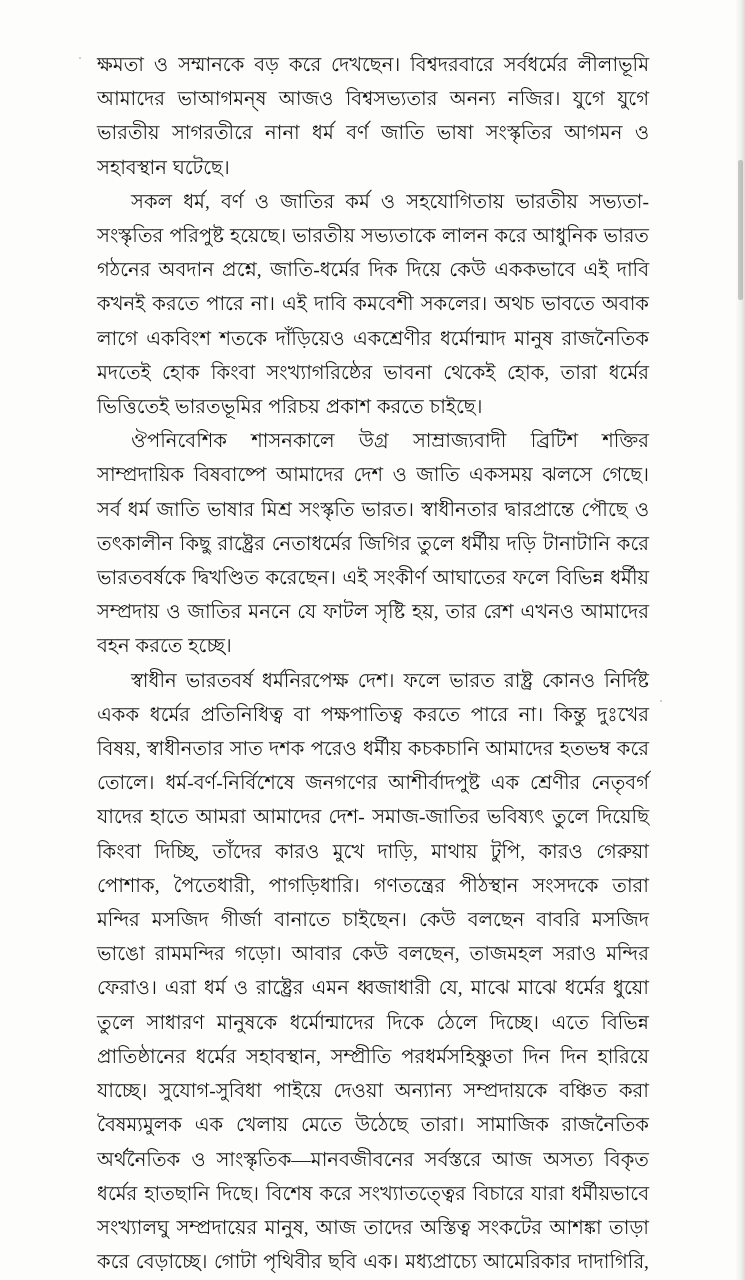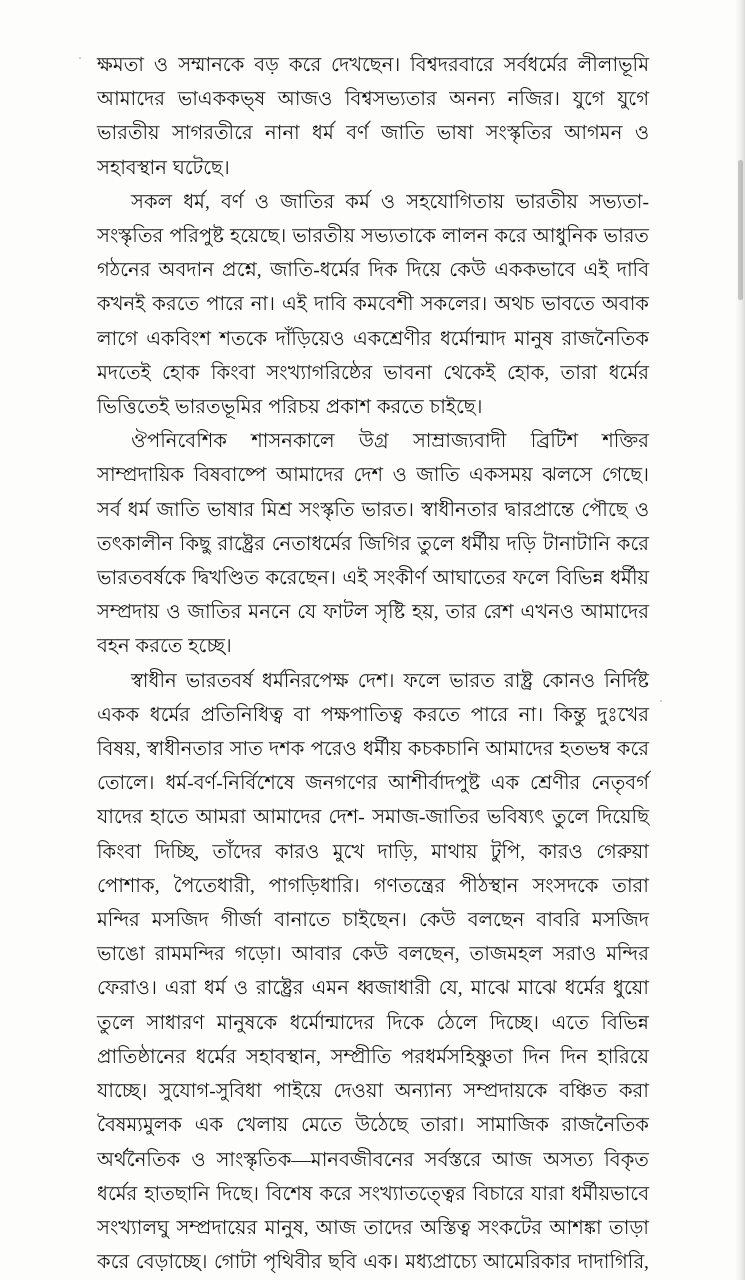--- a/index.html
+++ b/index.html
@@ -67,21 +67,21 @@
     background: rgba(80,80,80,0.35);
     border-radius: 50%;
     pointer-events: none;
   }
 </style>
 </head>
 <body>
 
 <div class="page">
   <div class="page-inner">
-    <p class="para first">ক্ষমতা ও সম্মানকে বড় করে দেখছেন। বিশ্বদরবারে সর্বধর্মের লীলাভূমি আমাদের ভাএককভ্ষ আজও বিশ্বসভ্যতার অনন্য নজির। যুগে যুগে ভারতীয় সাগরতীরে নানা ধর্ম বর্ণ জাতি ভাষা সংস্কৃতির আগমন ও সহাবস্থান ঘটেছে।</p>
+    <p class="para first">ক্ষমতা ও সম্মানকে বড় করে দেখছেন। বিশ্বদরবারে সর্বধর্মের লীলাভূমি আমাদের ভাআগমন্ষ আজও বিশ্বসভ্যতার অনন্য নজির। যুগে যুগে ভারতীয় সাগরতীরে নানা ধর্ম বর্ণ জাতি ভাষা সংস্কৃতির আগমন ও সহাবস্থান ঘটেছে।</p>
     <p class="para">সকল ধর্ম, বর্ণ ও জাতির কর্ম ও সহযোগিতায় ভারতীয় সভ্যতা-সংস্কৃতির পরিপুষ্ট হয়েছে। ভারতীয় সভ্যতাকে লালন করে আধুনিক ভারত গঠনের অবদান প্রশ্নে, জাতি-ধর্মের দিক দিয়ে কেউ এককভাবে এই দাবি কখনই করতে পারে না। এই দাবি কমবেশী সকলের। অথচ ভাবতে অবাক লাগে একবিংশ শতকে দাঁড়িয়েও একশ্রেণীর ধর্মোন্মাদ মানুষ রাজনৈতিক মদতেই হোক কিংবা সংখ্যাগরিষ্ঠের ভাবনা থেকেই হোক, তারা ধর্মের ভিত্তিতেই ভারতভূমির পরিচয় প্রকাশ করতে চাইছে।</p>
     <p class="para">ঔপনিবেশিক শাসনকালে উগ্র সাম্রাজ্যবাদী ব্রিটিশ শক্তির সাম্প্রদায়িক বিষবাষ্পে আমাদের দেশ ও জাতি একসময় ঝলসে গেছে। সর্ব ধর্ম জাতি ভাষার মিশ্র সংস্কৃতি ভারত। স্বাধীনতার দ্বারপ্রান্তে পৌছে ও তৎকালীন কিছু রাষ্ট্রের নেতাধর্মের জিগির তুলে ধর্মীয় দড়ি টানাটানি করে ভারতবর্ষকে দ্বিখণ্ডিত করেছেন। এই সংকীর্ণ আঘাতের ফলে বিভিন্ন ধর্মীয় সম্প্রদায় ও জাতির মননে যে ফাটল সৃষ্টি হয়, তার রেশ এখনও আমাদের বহন করতে হচ্ছে।</p>
     <p class="para">স্বাধীন ভারতবর্ষ ধর্মনিরপেক্ষ দেশ। ফলে ভারত রাষ্ট্র কোনও নির্দিষ্ট একক ধর্মের প্রতিনিধিত্ব বা পক্ষপাতিত্ব করতে পারে না। কিন্তু দুঃখের বিষয়, স্বাধীনতার সাত দশক পরেও ধর্মীয় কচকচানি আমাদের হতভম্ব করে তোলে। ধর্ম-বর্ণ-নির্বিশেষে জনগণের আশীর্বাদপুষ্ট এক শ্রেণীর নেতৃবর্গ যাদের হাতে আমরা আমাদের দেশ- সমাজ-জাতির ভবিষ্যৎ তুলে দিয়েছি কিংবা দিচ্ছি, তাঁদের কারও মুখে দাড়ি, মাথায় টুপি, কারও গেরুয়া পোশাক, পৈতেধারী, পাগড়িধারি। গণতন্ত্রের পীঠস্থান সংসদকে তারা মন্দির মসজিদ গীর্জা বানাতে চাইছেন। কেউ বলছেন বাবরি মসজিদ ভাঙো রামমন্দির গড়ো। আবার কেউ বলছেন, তাজমহল সরাও মন্দির ফেরাও। এরা ধর্ম ও রাষ্ট্রের এমন ধ্বজাধারী যে, মাঝে মাঝে ধর্মের ধুয়ো তুলে সাধারণ মানুষকে ধর্মোন্মাদের দিকে ঠেলে দিচ্ছে। এতে বিভিন্ন প্রাতিষ্ঠানের ধর্মের সহাবস্থান, সম্প্রীতি পরধর্মসহিষ্ণুতা দিন দিন হারিয়ে যাচ্ছে। সুযোগ-সুবিধা পাইয়ে দেওয়া অন্যান্য সম্প্রদায়কে বঞ্চিত করা বৈষম্যমুলক এক খেলায় মেতে উঠেছে তারা। সামাজিক রাজনৈতিক অর্থনৈতিক ও সাংস্কৃতিক—মানবজীবনের সর্বস্তরে আজ অসত্য বিকৃত ধর্মের হাতছানি দিছে। বিশেষ করে সংখ্যাতত্ত্বের বিচারে যারা ধর্মীয়ভাবে সংখ্যালঘু সম্প্রদায়ের মানুষ, আজ তাদের অস্তিত্ব সংকটের আশঙ্কা তাড়া করে বেড়াচ্ছে। গোটা পৃথিবীর ছবি এক। মধ্যপ্রাচ্যে আমেরিকার দাদাগিরি, ইসরাইলের নিমকহারামি, সৌদি আরবের শয়তানি, ভারতের অসহিষ্ণুতা, মায়ানমারের বর্বরতা, ঘটে যাওয়া ঘটনা প্রবাহের সংকলনে এ “গণতন্ত্র”।</p>
 
   </div>
 
   <div class="edge-shadow-right"></div>
   <div class="edge-mark"></div>
   <div class="speck" style="left:79px; top:57px; width:2px; height:2px;"></div>
   <div class="speck" style="left:660px; top:700px; width:2px; height:2px;"></div>

